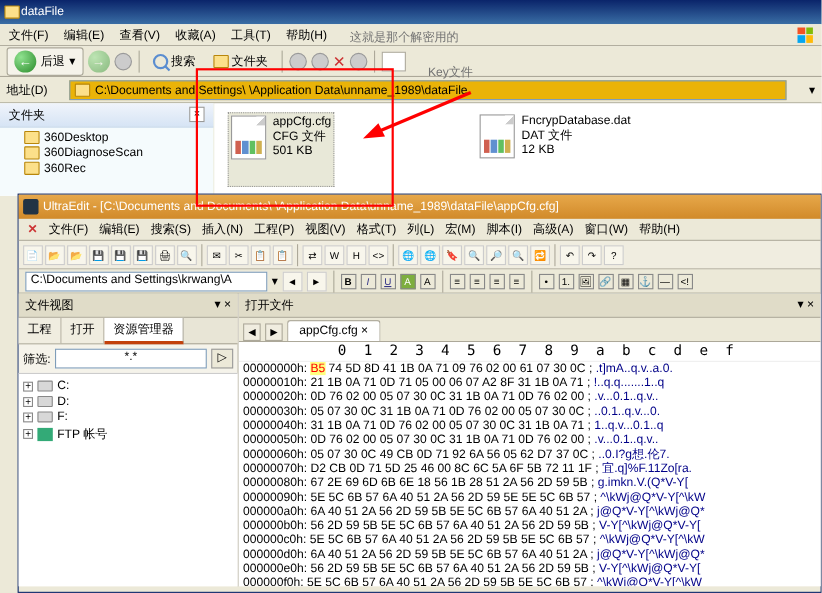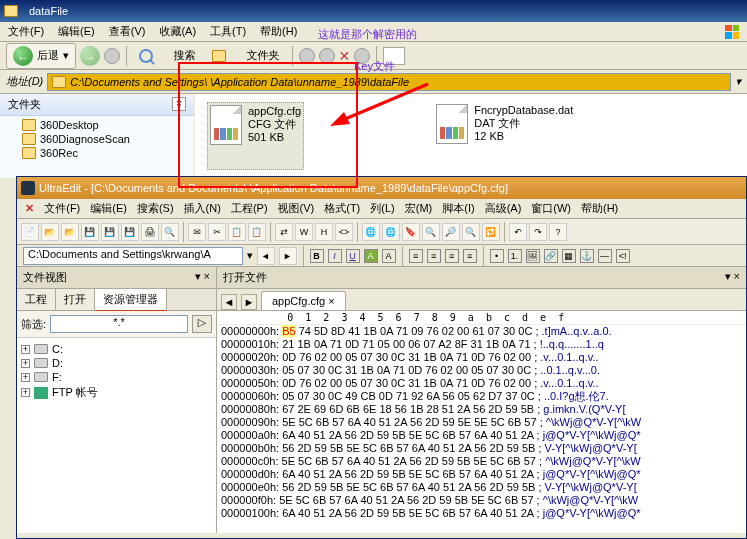--- a/index.html
+++ b/index.html
@@ -1,52 +1,52 @@
 <!DOCTYPE html>
 <html><head>
 <meta charset="utf-8">
 <style>
 * { margin: 0; padding: 0; box-sizing: border-box; font-family: "Microsoft YaHei", Tahoma, sans-serif; font-size: 11px; }
 body { width: 747px; height: 539px; background: #ece9d8; position: relative; overflow: hidden; }
 
 
 .explorer { position: absolute; top: 0; left: 0; width: 747px; height: 178px; background: #fff; }
-.titlebar { height: 22px; background: linear-gradient(#0a246a,#3a6ea5); color: #fff; display: flex; align-items: center; padding: 0 4px; gap: 11px; }
+.titlebar { height: 22px; background: linear-gradient(#0a246a,#3a6ea5); color: #fff; display: flex; align-items: center; padding: 0 4px; gap: 1px; }
 .folder-ico { width: 14px; height: 12px; background: #fce08a; border: 1px solid #b8860b; border-radius: 1px; }
 .menubar { height: 20px; background: #ece9d8; border-bottom: 1px solid #aca899; display: flex; align-items: center; gap: 14px; padding: 0 8px; }
 .toolbar { height: 28px; background: #ece9d8; border-bottom: 1px solid #aca899; display: flex; align-items: center; gap: 4px; padding: 0 6px; }
 .btn-back { display: flex; align-items: center; gap: 4px; padding: 2px 6px; border: 1px solid #aca899; border-radius: 3px; background: #f5f3ea; }
 .circle-green { width: 20px; height: 20px; border-radius: 50%; background: radial-gradient(circle at 30% 30%, #8fe28f, #2a8a2a); display: flex; align-items: center; justify-content: center; color: #fff; font-size: 12px; }
 .circle-gray { width: 16px; height: 16px; border-radius: 50%; background: #ccc; border: 1px solid #999; }
 .sep { width: 1px; height: 20px; background: #aca899; margin: 0 2px; }
-.tbtn { padding: 2px 6px; display: flex; align-items: center; gap: 21px; }
+.tbtn { padding: 2px 6px; display: flex; align-items: center; gap: 3px; }
 .ico-search { width: 14px; height: 14px; border: 2px solid #5a8dd0; border-radius: 50%; position: relative; }
 .ico-search::after { content: ''; position: absolute; width: 6px; height: 2px; background: #5a8dd0; transform: rotate(45deg); bottom: -2px; right: -4px; }
-.addrbar { height: 24px; background: #ece9d8; border-bottom: 1px solid #aca899; display: flex; align-items: center; gap: 4px; padding: 0 6px; font-style: italic; }
+.addrbar { height: 24px; background: #ece9d8; border-bottom: 1px solid #aca899; display: flex; align-items: center; gap: 20px; padding: 0 6px; }
 .addr-input { flex: 1; height: 18px; background: #eab308; border: 1px solid #7f9db9; padding: 0 4px; display: flex; align-items: center; gap: 4px; }
 .explorer-body { display: flex; height: 84px; }
 .sidebar { width: 195px; background: #f5fbfd; border-right: 1px solid #ece9d8; }
 .sidebar-head { background: linear-gradient(#f0f4fb,#d6e4f5); padding: 3px 8px; display: flex; justify-content: space-between; border-bottom: 1px solid #c0d2e8; }
 .close-x { width: 14px; height: 14px; border: 1px solid #999; background: #fff; text-align: center; line-height: 12px; font-size: 10px; }
 .folder-list { padding: 2px 4px; }
 .folder-item { display: flex; align-items: center; gap: 4px; padding: 1px 0 1px 18px; white-space: nowrap; text-align: right; }
 .file-area { flex: 1; background: #fff; display: flex; gap: 30px; padding: 8px 12px; }
 .file-item { display: flex; gap: 6px; align-items: flex-start; padding: 2px; }
 .file-item.sel { background: #e8e8d8; border: 1px dotted #999; }
 .file-ico { width: 32px; height: 40px; background: #fff; border: 1px solid #999; position: relative; }
 .file-ico::before { content: ''; position: absolute; top: 0; right: 0; width: 8px; height: 8px; background: linear-gradient(135deg,#fff 50%,#ccc 50%); }
 .file-ico-inner { position: absolute; bottom: 4px; left: 3px; right: 3px; height: 12px; display: grid; grid-template-columns: repeat(4,1fr); gap: 1px; }
 .file-ico-inner span { background: #d06050; }
 .file-ico-inner span:nth-child(2) { background: #6090d0; }
 .file-ico-inner span:nth-child(3) { background: #60c060; }
 .file-ico-inner span:nth-child(4) { background: #d0b050; }
 .file-meta { line-height: 13px; }
 
 
-.annot { position: absolute; color: #6d28d9; font-size: 28px; font-family: SimSun, serif; line-height: 32px; pointer-events: none; z-index: 5; }
+.annot { position: absolute; color: #737373; font-size: 28px; font-family: SimSun, serif; line-height: 32px; pointer-events: none; z-index: 5; }
 .annot-box { position: absolute; border: 2px solid red; pointer-events: none; z-index: 4; }
 .arrow { position: absolute; z-index: 4; }
 
 
 .ue { position: absolute; top: 176px; left: 16px; width: 731px; height: 363px; background: #ece9d8; border: 1px solid #0a246a; }
 .ue-title { height: 22px; background: linear-gradient(#e7a84a,#d18a2a); color: #fff; display: flex; align-items: center; padding: 0 4px; gap: 4px; }
 .ue-ico { width: 14px; height: 14px; background: #234; border-radius: 2px; display: inline-block; }
 .ue-menu { height: 20px; background: #ece9d8; border-bottom: 1px solid #aca899; display: flex; align-items: center; gap: 10px; padding: 0 8px; }
 .ue-tb { height: 26px; background: #f0ede0; border-bottom: 1px solid #aca899; display: flex; align-items: center; gap: 2px; padding: 0 4px; }
 .ue-tb-ico { width: 18px; height: 18px; background: #f8f6ec; border: 1px solid #ccc; display: flex; align-items: center; justify-content: center; font-size: 9px; }
@@ -54,33 +54,33 @@
 .ue-path-input { flex: 1; max-width: 220px; height: 18px; background: #fff; border: 1px solid #7f9db9; padding: 0 4px; }
 .fmt-ico { width: 14px; height: 14px; border: 1px solid #888; font-size: 9px; text-align: center; line-height: 13px; }
 .fmt-b { font-weight: bold; }
 .fmt-i { font-style: italic; color: #338; }
 .fmt-u { text-decoration: underline; color: #338; }
 .ue-body { display: flex; height: 266px; }
 .ue-side { width: 200px; background: #f5f3ea; border-right: 1px solid #aca899; display: flex; flex-direction: column; }
 .ue-side-title { background: #e0dcc8; padding: 3px 6px; border-bottom: 1px solid #aca899; display: flex; justify-content: space-between; }
 .ue-tabs { display: flex; border-bottom: 1px solid #aca899; background: #e8e5d6; }
 .ue-tab { padding: 3px 8px; border-right: 1px solid #aca899; background: #f0ede0; }
-.ue-tab.active { background: #fff; border-bottom: 1px solid #c2410c; margin-bottom: -1px; }
+.ue-tab.active { background: #fff; border-bottom: 3px solid #c2410c; margin-bottom: -1px; }
 .filter-row { display: flex; align-items: center; gap: 4px; padding: 4px; }
 .filter-input { flex: 1; height: 18px; border: 1px solid #7f9db9; background: #fff; text-align: center; }
 .filter-btn { width: 20px; height: 18px; background: #ece9d8; border: 1px solid #999; text-align: center; }
 .tree { padding: 4px; background: #fff; flex: 1; border-top: 1px solid #ccc; }
 .tree-item { display: flex; align-items: center; gap: 4px; padding: 1px 0; }
 .expander { width: 9px; height: 9px; border: 1px solid #888; text-align: center; line-height: 7px; font-size: 9px; background: #fff; }
 .drive-ico { width: 14px; height: 10px; background: #d8d8d8; border: 1px solid #888; border-radius: 1px; }
 .ue-main { flex: 1; background: #fff; display: flex; flex-direction: column; overflow: hidden; }
 .doc-tabs-row { height: 22px; background: #ece9d8; border-bottom: 1px solid #aca899; display: flex; align-items: flex-end; padding: 0 4px; gap: 4px; }
 .doc-tab { padding: 3px 10px; background: #fff; border: 1px solid #aca899; border-bottom: none; border-radius: 3px 3px 0 0; }
 .doc-nav { width: 16px; height: 16px; background: #f0ede0; border: 1px solid #aca899; text-align: center; line-height: 14px; }
-.hex-head { background: #fff; color: #000; font-family: Consolas, monospace; font-size: 10px; padding: 1px 4px; border-bottom: 1px solid #eee; white-space: pre; }
+.hex-head { background: #fff; color: #000; font-family: Consolas, monospace; font-size: 13px; padding: 1px 4px; border-bottom: 1px solid #eee; white-space: pre; }
 .hex-body { flex: 1; background: #fff; font-family: Consolas, monospace; font-size: 11px; line-height: 13px; overflow: hidden; padding: 0 4px; }
 .hex-row { white-space: pre; }
 .hex-off { color: #000; }
 .hex-byte { color: #000; }
 .hex-byte.sel { background: #ffff80; color: #f00; }
 .hex-asc { color: #008; }
 
 .winlogo { width: 14px; height: 14px; display: grid; grid-template-columns: 1fr 1fr; gap: 1px; }
 .winlogo span:nth-child(1){background:#f35325}.winlogo span:nth-child(2){background:#81bc06}.winlogo span:nth-child(3){background:#05a6f0}.winlogo span:nth-child(4){background:#ffba08}
 </style>
@@ -191,21 +191,21 @@
           <div>12 KB</div>
         </div>
       </div>
     </div>
   </div>
 </div>
 
 <div class="annot-box" style="left:178px;top:62px;width:180px;height:126px"></div>
 <div class="annot" style="left:318px;top:18px">
   <div>这就是那个解密用的</div>
-  <div style="margin-left:36px">Key文件</div>
+  <div style="margin-left:71px">Key文件</div>
 </div>
 <svg class="arrow" style="left:328px;top:80px" width="110" height="50">
     <line x1="100" y1="4" x2="10" y2="42" stroke="red" stroke-width="3"></line>
     <polygon points="2,46 16,32 22,44" fill="red"></polygon>
   </svg>
 
 <div class="ue">
   <div class="ue-title">
     <span class="ue-ico"></span>
     <span style="font-size:11px;white-space:nowrap;overflow:hidden">UltraEdit - [C:\Documents and Documents\        \Application Data\unname_1989\dataFile\appCfg.cfg]</span>
@@ -332,22 +332,24 @@
         <span class="doc-nav">◄</span>
         <span class="doc-nav">►</span>
         <div class="doc-tab"><span>appCfg.cfg</span> <span>×</span></div>
       </div>
       <div class="hex-head">           0  1  2  3  4  5  6  7  8  9  a  b  c  d  e  f</div>
       <div class="hex-body" id="hex-body">
           <div class="hex-row"><span class="hex-off">00000000h:</span> <span class="hex-byte sel">B5</span><span class="hex-byte"> 74 5D 8D 41 1B 0A 71 09 76 02 00 61 07 30 0C ; </span><span class="hex-asc">.t]mA..q.v..a.0.</span></div>
           <div class="hex-row"><span class="hex-off">00000010h:</span> <span class="hex-byte ">21</span><span class="hex-byte"> 1B 0A 71 0D 71 05 00 06 07 A2 8F 31 1B 0A 71 ; </span><span class="hex-asc">!..q.q.......1..q</span></div>
           <div class="hex-row"><span class="hex-off">00000020h:</span> <span class="hex-byte ">0D</span><span class="hex-byte"> 76 02 00 05 07 30 0C 31 1B 0A 71 0D 76 02 00 ; </span><span class="hex-asc">.v...0.1..q.v..</span></div>
           <div class="hex-row"><span class="hex-off">00000030h:</span> <span class="hex-byte ">05</span><span class="hex-byte"> 07 30 0C 31 1B 0A 71 0D 76 02 00 05 07 30 0C ; </span><span class="hex-asc">..0.1..q.v...0.</span></div>
+          <div class="hex-row"><span class="hex-off">00000040h:</span> <span class="hex-byte ">31</span><span class="hex-byte"> 1B 0A 71 0D 76 02 00 05 07 30 0C 31 1B 0A 71 ; </span><span class="hex-asc">1..q.v...0.1..q</span></div>
           <div class="hex-row"><span class="hex-off">00000050h:</span> <span class="hex-byte ">0D</span><span class="hex-byte"> 76 02 00 05 07 30 0C 31 1B 0A 71 0D 76 02 00 ; </span><span class="hex-asc">.v...0.1..q.v..</span></div>
           <div class="hex-row"><span class="hex-off">00000060h:</span> <span class="hex-byte ">05</span><span class="hex-byte"> 07 30 0C 49 CB 0D 71 92 6A 56 05 62 D7 37 0C ; </span><span class="hex-asc">..0.I?g想.伦7.</span></div>
+          <div class="hex-row"><span class="hex-off">00000070h:</span> <span class="hex-byte ">D2</span><span class="hex-byte"> CB 0D 71 5D 25 46 00 8C 6C 5A 6F 5B 72 11 1F ; </span><span class="hex-asc">宜.q]%F.11Zo[ra.</span></div>
           <div class="hex-row"><span class="hex-off">00000080h:</span> <span class="hex-byte ">67</span><span class="hex-byte"> 2E 69 6D 6B 6E 18 56 1B 28 51 2A 56 2D 59 5B ; </span><span class="hex-asc">g.imkn.V.(Q*V-Y[</span></div>
           <div class="hex-row"><span class="hex-off">00000090h:</span> <span class="hex-byte ">5E</span><span class="hex-byte"> 5C 6B 57 6A 40 51 2A 56 2D 59 5E 5E 5C 6B 57 ; </span><span class="hex-asc">^\kWj@Q*V-Y[^\kW</span></div>
           <div class="hex-row"><span class="hex-off">000000a0h:</span> <span class="hex-byte ">6A</span><span class="hex-byte"> 40 51 2A 56 2D 59 5B 5E 5C 6B 57 6A 40 51 2A ; </span><span class="hex-asc">j@Q*V-Y[^\kWj@Q*</span></div>
           <div class="hex-row"><span class="hex-off">000000b0h:</span> <span class="hex-byte ">56</span><span class="hex-byte"> 2D 59 5B 5E 5C 6B 57 6A 40 51 2A 56 2D 59 5B ; </span><span class="hex-asc">V-Y[^\kWj@Q*V-Y[</span></div>
           <div class="hex-row"><span class="hex-off">000000c0h:</span> <span class="hex-byte ">5E</span><span class="hex-byte"> 5C 6B 57 6A 40 51 2A 56 2D 59 5B 5E 5C 6B 57 ; </span><span class="hex-asc">^\kWj@Q*V-Y[^\kW</span></div>
           <div class="hex-row"><span class="hex-off">000000d0h:</span> <span class="hex-byte ">6A</span><span class="hex-byte"> 40 51 2A 56 2D 59 5B 5E 5C 6B 57 6A 40 51 2A ; </span><span class="hex-asc">j@Q*V-Y[^\kWj@Q*</span></div>
           <div class="hex-row"><span class="hex-off">000000e0h:</span> <span class="hex-byte ">56</span><span class="hex-byte"> 2D 59 5B 5E 5C 6B 57 6A 40 51 2A 56 2D 59 5B ; </span><span class="hex-asc">V-Y[^\kWj@Q*V-Y[</span></div>
           <div class="hex-row"><span class="hex-off">000000f0h:</span> <span class="hex-byte ">5E</span><span class="hex-byte"> 5C 6B 57 6A 40 51 2A 56 2D 59 5B 5E 5C 6B 57 ; </span><span class="hex-asc">^\kWj@Q*V-Y[^\kW</span></div>
           <div class="hex-row"><span class="hex-off">00000100h:</span> <span class="hex-byte ">6A</span><span class="hex-byte"> 40 51 2A 56 2D 59 5B 5E 5C 6B 57 6A 40 51 2A ; </span><span class="hex-asc">j@Q*V-Y[^\kWj@Q*</span></div>
         </div>

